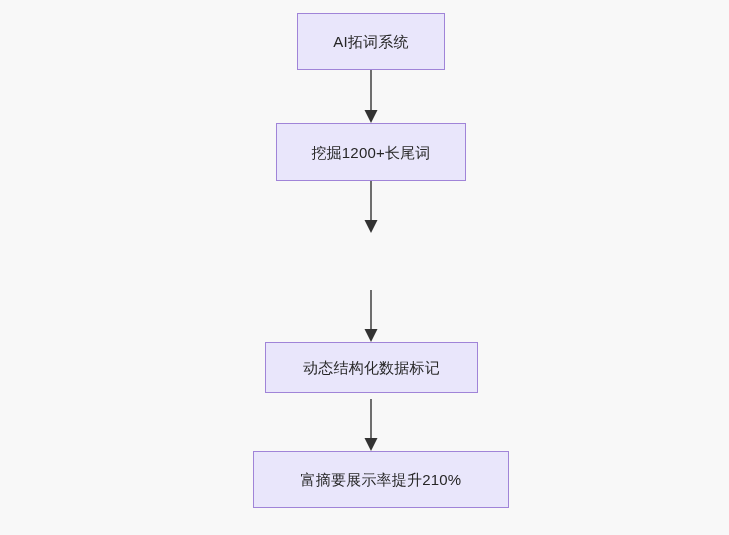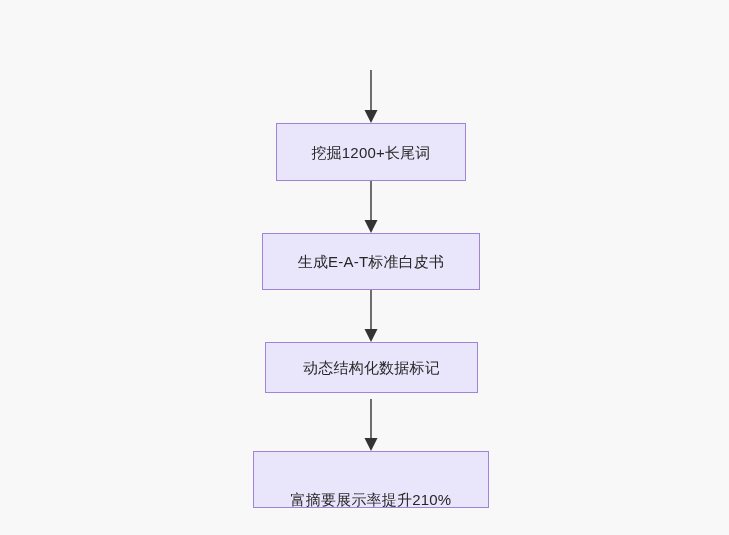--- a/index.html
+++ b/index.html
@@ -69,30 +69,30 @@
     <g>
       <line class="edge-line" x1="371" y1="290" x2="371" y2="333"></line>
       <polygon class="edge-head" points="371,342 364.5,329 377.5,329"></polygon>
     </g>
     <g>
       <line class="edge-line" x1="371" y1="399" x2="371" y2="442"></line>
       <polygon class="edge-head" points="371,451 364.5,438 377.5,438"></polygon>
     </g>
   </svg>
 
+  <div class="node" style="left:297px; top:13px; width:148px; height:57px;">
+    <span class="node-label">AI拓词系统</span>
+  </div>
 
   <div class="node" style="left:276px; top:123px; width:190px; height:58px;">
     <span class="node-label">挖掘1200+长尾词</span>
   </div>
 
-  <div class="node" style="left:262px; top:233px; width:218px; height:57px;">
-    <span class="node-label">生成E-A-T标准白皮书</span>
-  </div>
 
   <div class="node" style="left:265px; top:342px; width:213px; height:51px;">
     <span class="node-label">动态结构化数据标记</span>
   </div>
 
-  <div class="node" style="left:253px; top:451px; width:236px; height:57px;align-items:flex-end;">
+  <div class="node" style="left:253px; top:451px; width:256px; height:57px;">
     <span class="node-label">富摘要展示率提升210%</span>
   </div>
 
 </div>
 
 </body></html>

